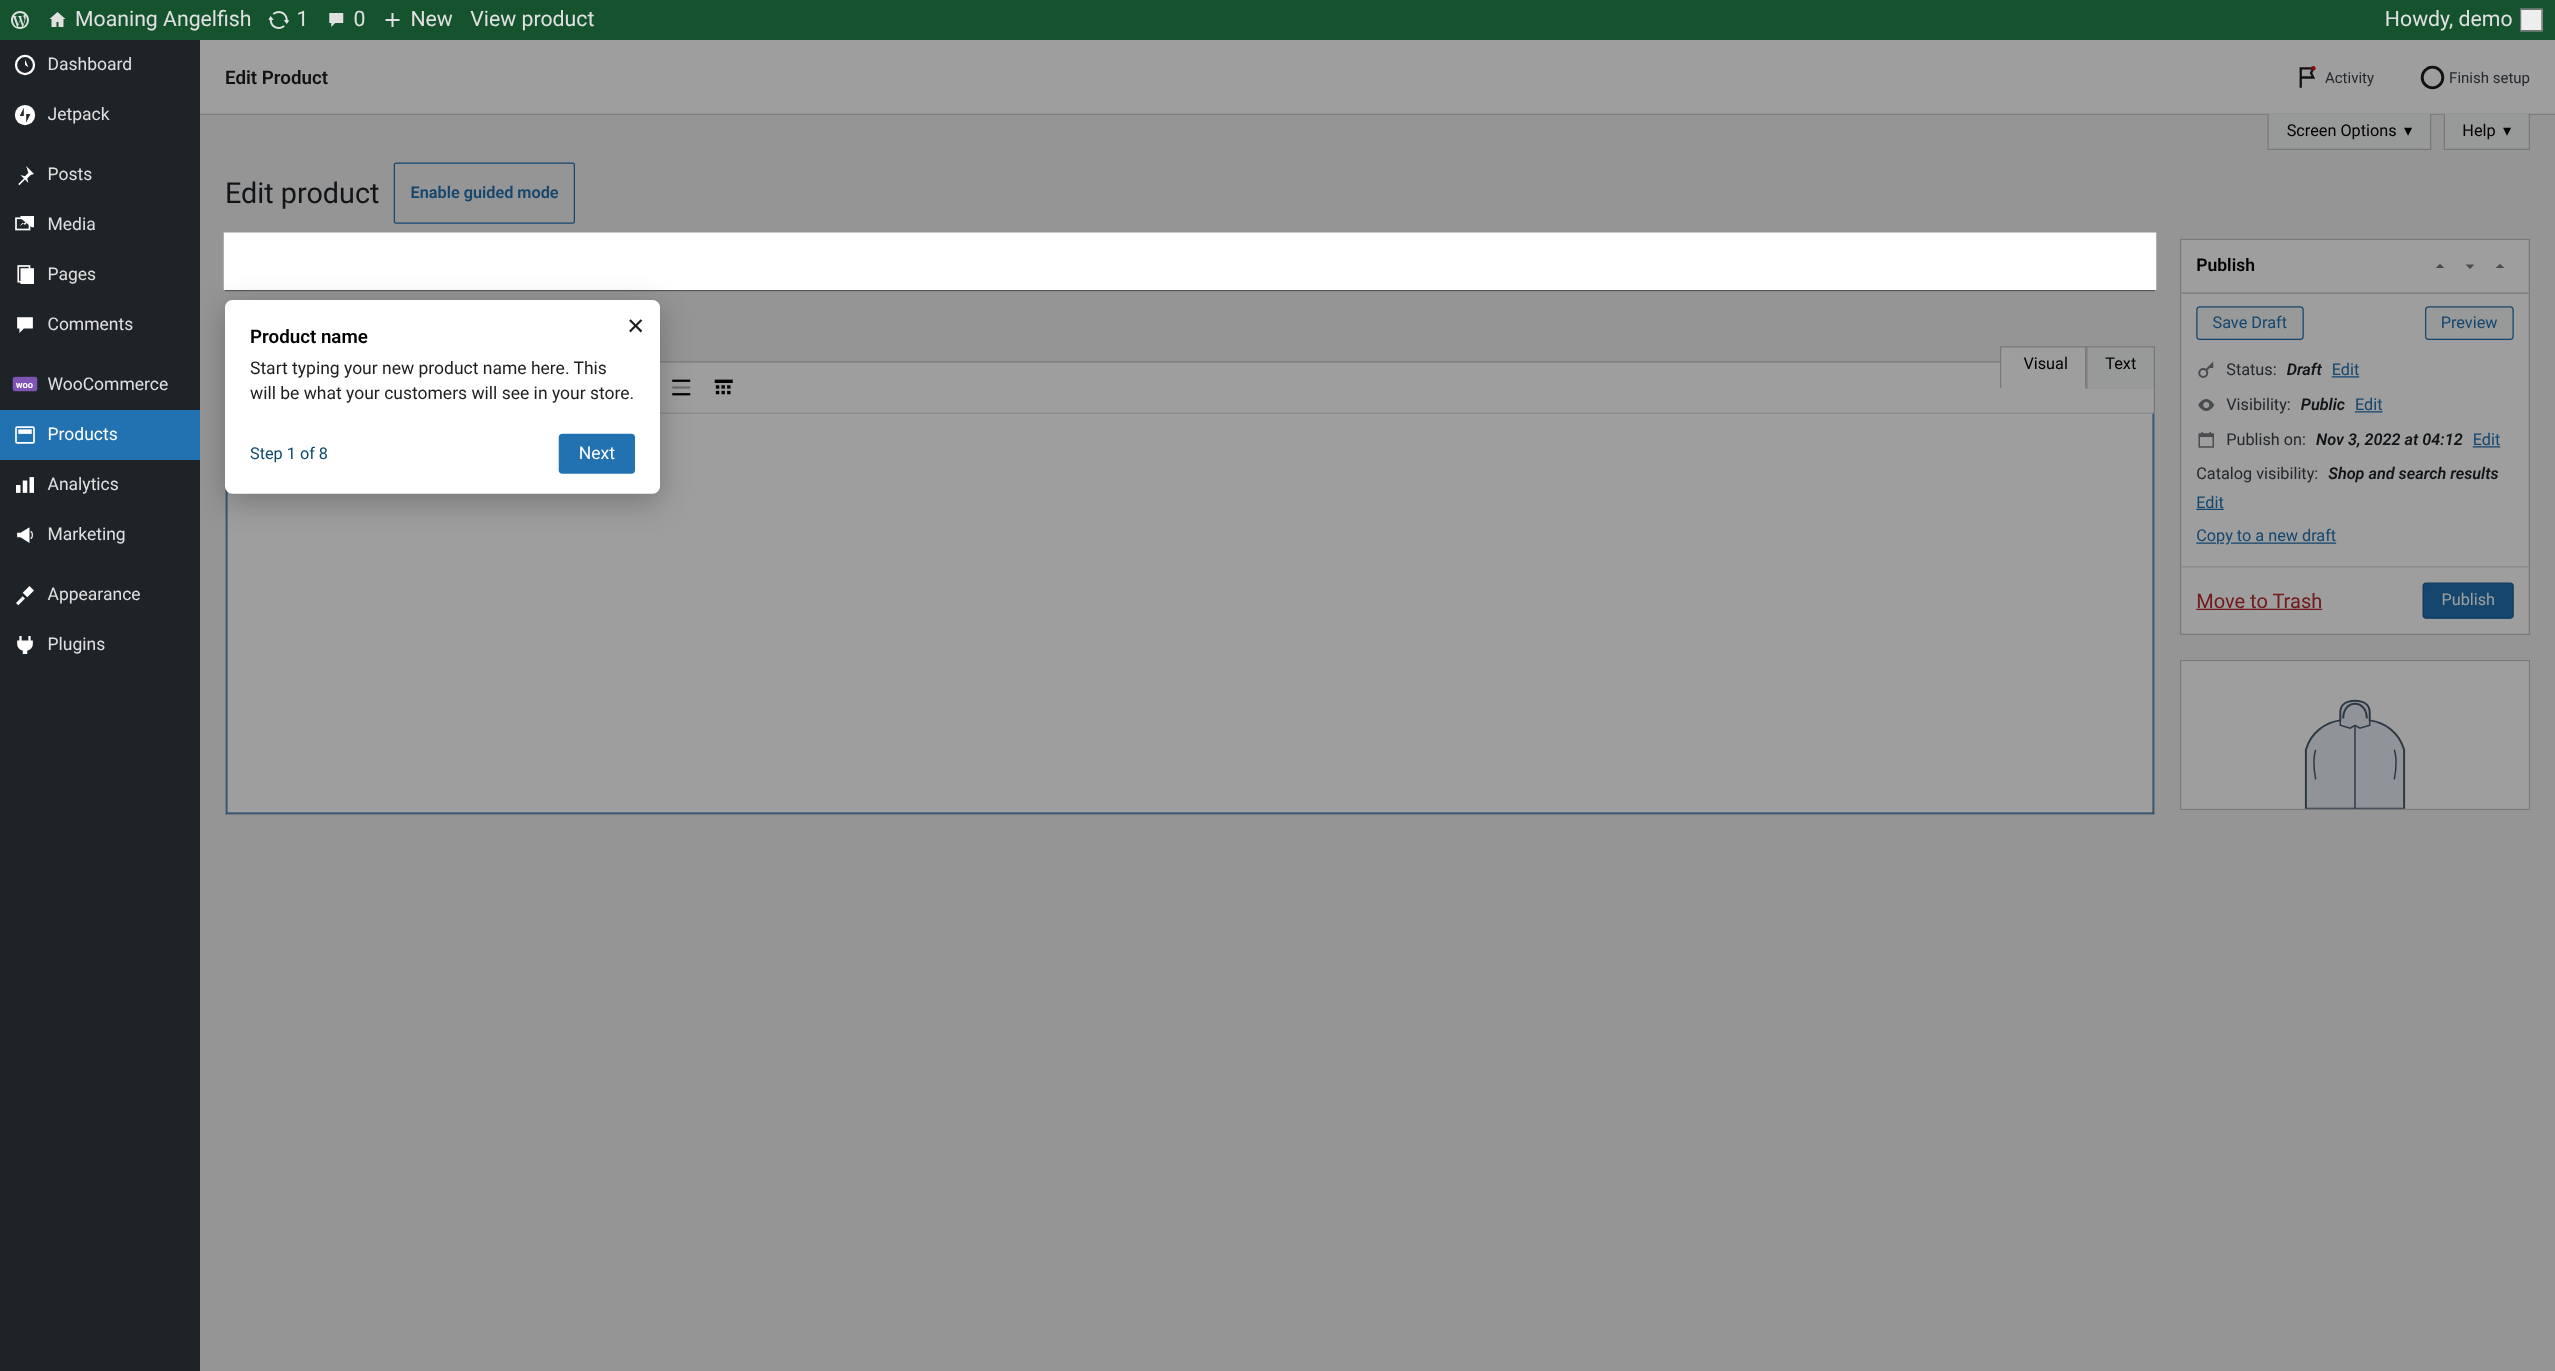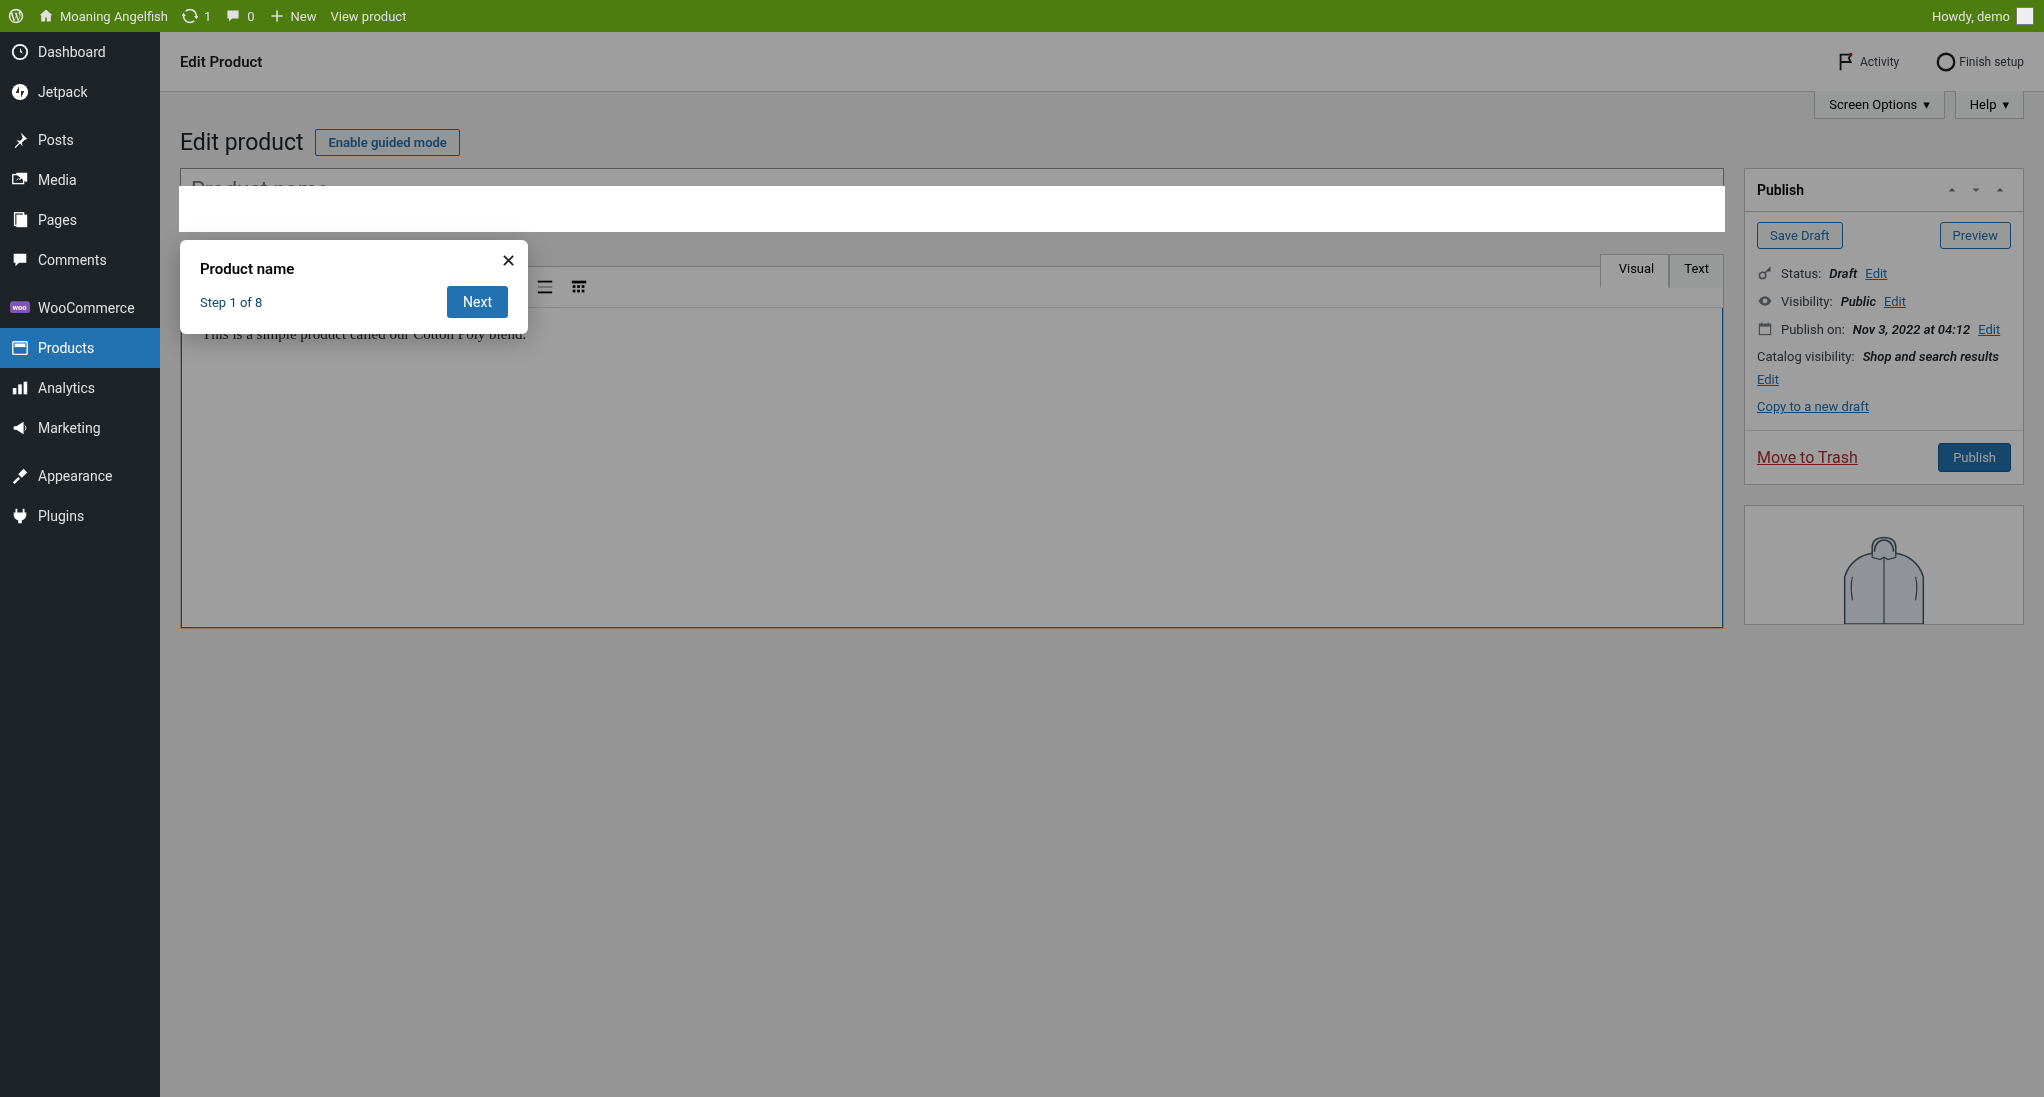--- a/index.html
+++ b/index.html
@@ -1,19 +1,19 @@
 <!DOCTYPE html>
 <html><head>
 <meta charset="utf-8">
 <style>
 * { margin: 0; padding: 0; box-sizing: border-box; font-family: -apple-system, BlinkMacSystemFont, "Segoe UI", Roboto, sans-serif; }
 body { background: #f0f0f1; overflow: hidden; }
 
 
-.adminbar { height: 32px; background: #4d7c0f; color: #c3c4c7; display: flex; align-items: center; font-size: 13px; }
+.adminbar { height: 32px; background: #14532d; color: #c3c4c7; display: flex; align-items: center; font-size: 17px; }
 .adminbar-left { display: flex; align-items: center; gap: 14px; padding: 0 8px; }
 .adminbar-right { margin-left: auto; display: flex; align-items: center; gap: 8px; padding: 0 10px; }
 .adminbar-item { display: flex; align-items: center; gap: 6px; cursor: pointer; color: #e0e0e0; }
 .ab-icon { display: inline-flex; align-items: center; justify-content: center; width: 16px; height: 16px; }
 .avatar { width: 18px; height: 18px; background: #eee; border: 1px solid #777; }
 
 
 .wrap { display: flex; height: calc(100vh - 32px); }
 .sidebar { width: 160px; background: #1d2327; color: #c3c4c7; font-size: 14px; overflow-y: auto; flex-shrink: 0; }
 .sidebar-item { display: flex; align-items: center; gap: 8px; padding: 10px 10px; cursor: pointer; color: #e0e0e0; }
@@ -32,21 +32,21 @@
 .header-right { margin-left: auto; display: flex; gap: 36px; }
 .header-action { display: flex; flex-direction: row; align-items: center; gap: 2px; font-size: 12px; color: #3c434a; cursor: pointer; }
 .header-action-icon { width: 22px; height: 22px; position: relative; }
 
 .screen-tabs { display: flex; justify-content: flex-end; gap: 10px; padding: 0 20px; margin-top: -1px; }
 .screen-tab { background: #f6f7f7; border: 1px solid #c3c4c7; border-top: none; padding: 6px 14px; font-size: 13px; display: flex; align-items: center; gap: 6px; cursor: pointer; }
 
 .main { padding: 10px 20px 20px; }
 .page-heading { display: flex; align-items: center; gap: 12px; margin-bottom: 12px; }
 .page-heading h1 { font-size: 23px; font-weight: 400; color: #1d2327; }
-.guided-btn { border: 1px solid #2271b1; color: #2271b1; background: transparent; padding: 5px 12px; font-size: 13px; font-weight: 600; cursor: pointer; border-radius: 2px; }
+.guided-btn { border: 1px solid #2271b1; color: #2271b1; background: transparent; padding: 16px 12px; font-size: 13px; font-weight: 600; cursor: pointer; border-radius: 2px; }
 
 .layout { display: flex; gap: 20px; align-items: flex-start; }
 .col-main { flex: 1; min-width: 0; }
 .col-side { width: 280px; flex-shrink: 0; }
 
 .title-input { width: 100%; height: 42px; font-size: 22px; padding: 4px 10px; border: 1px solid #8c8f94; background: #fff; }
 .title-input::placeholder { color: #757575; }
 
 .editor-box { margin-top: 56px; border: 1px solid #c3c4c7; background: #fff; }
 .editor-tabs { display: flex; justify-content: flex-end; background: #f0f0f1; margin: -34px 0 0 0; height: 34px; }
@@ -467,20 +467,21 @@
         </div>
       </div>
     </div>
 
     <div class="dim-overlay"></div>
     <div class="highlight-cutout" style="left:20px; top:155px; right:320px; height:44px; box-shadow:0 0 0 1px #fff;"></div>
 
     <div class="tooltip" style="left:20px; top:208px;">
       <button class="tooltip-close">✕</button>
       <h3>Product name</h3>
+      <p>Start typing your new product name here. This will be what your customers will see in your store.</p>
       <div class="tooltip-footer">
         <span class="tooltip-step">Step 1 of 8</span>
         <button class="tooltip-next">Next</button>
       </div>
     </div>
 
   </div>
 </div>
 
 </body></html>

